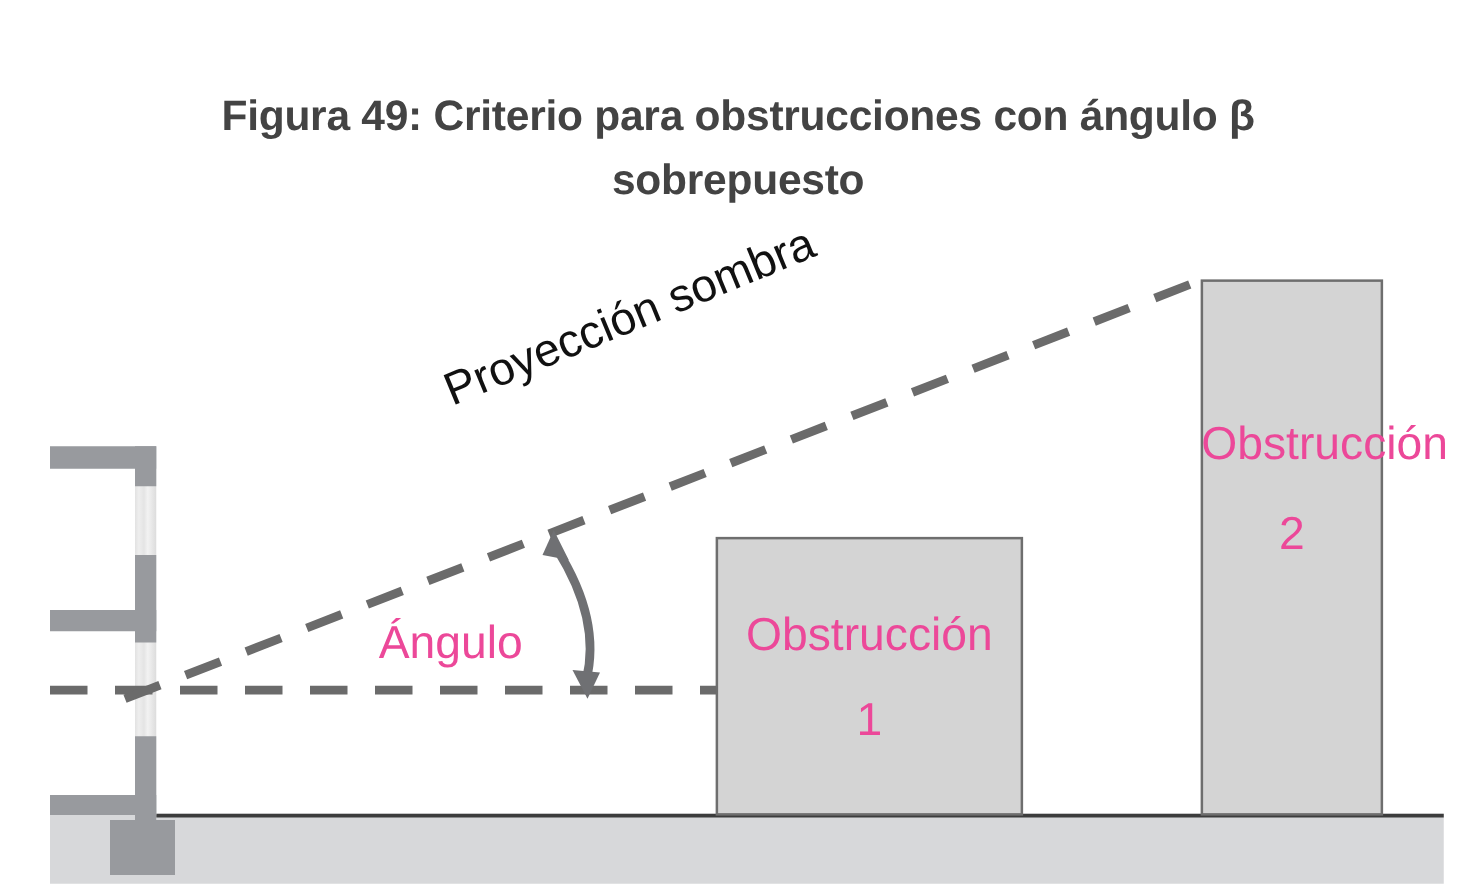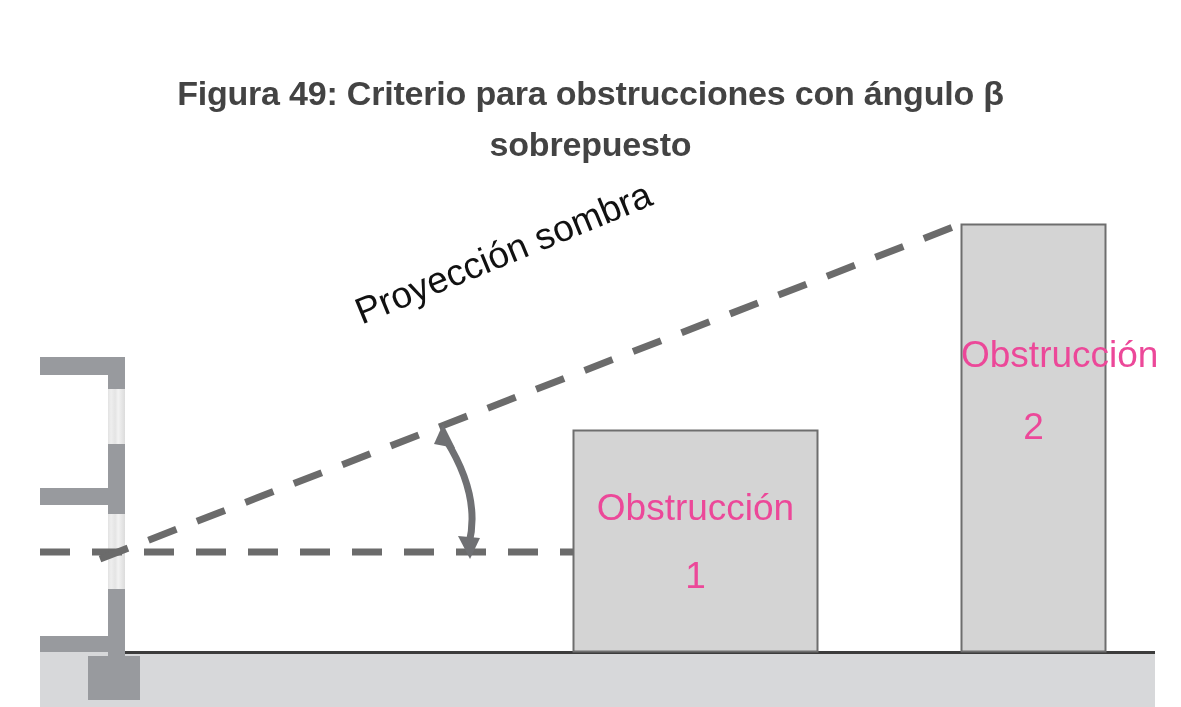--- a/index.html
+++ b/index.html
@@ -139,20 +139,21 @@
 
     <path d="M 446 396 Q 481 452 469 500" fill="none" stroke="#6f7073" stroke-width="7" stroke-linecap="butt"></path>
 
     <path d="M 443 380 L 455 404 L 434 400 Z" fill="#6f7073"></path>
 
     <path d="M 470 515 L 458 492 L 480 494 Z" fill="#6f7073"></path>
   </svg>
 
   <div class="diagram-label" id="label-proyeccion">Proyección sombra</div>
 
+  <div class="diagram-label" id="label-angulo">Ángulo</div>
 
   <div class="diagram-label" id="label-obstruccion-1">
     <span class="lbl-line">Obstrucción</span>
     <span class="lbl-line">1</span>
   </div>
 
   <div class="diagram-label" id="label-obstruccion-2">
     <span class="lbl-line">Obstrucción</span>
     <span class="lbl-line">2</span>
   </div>

